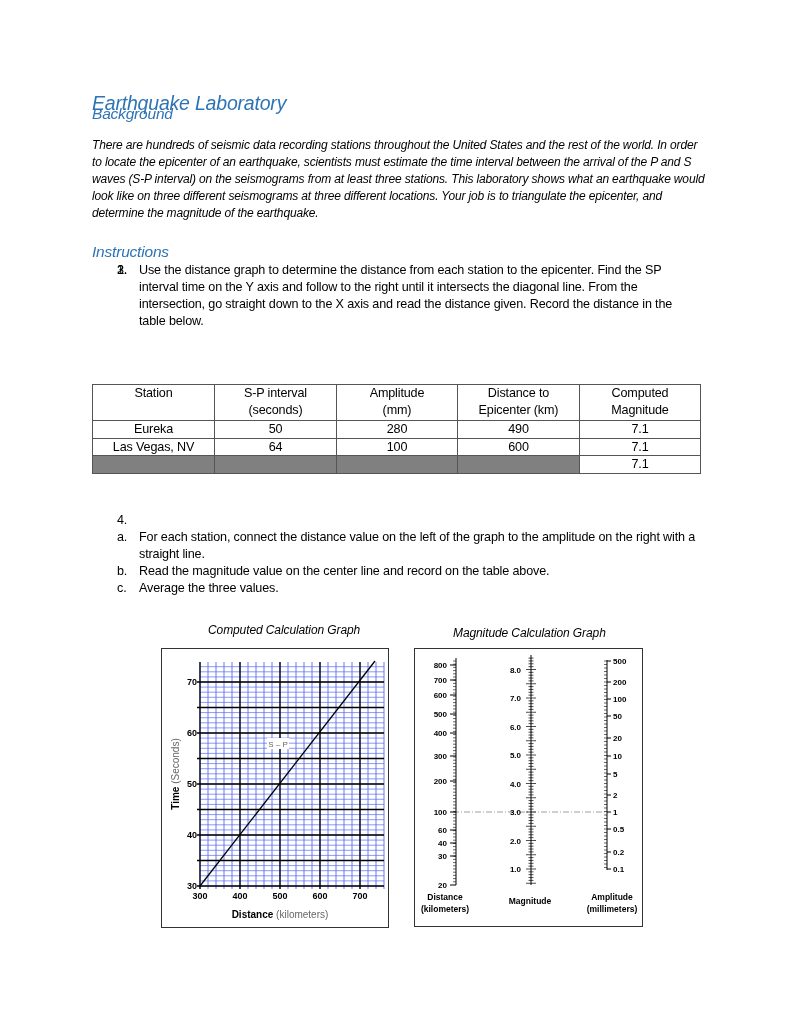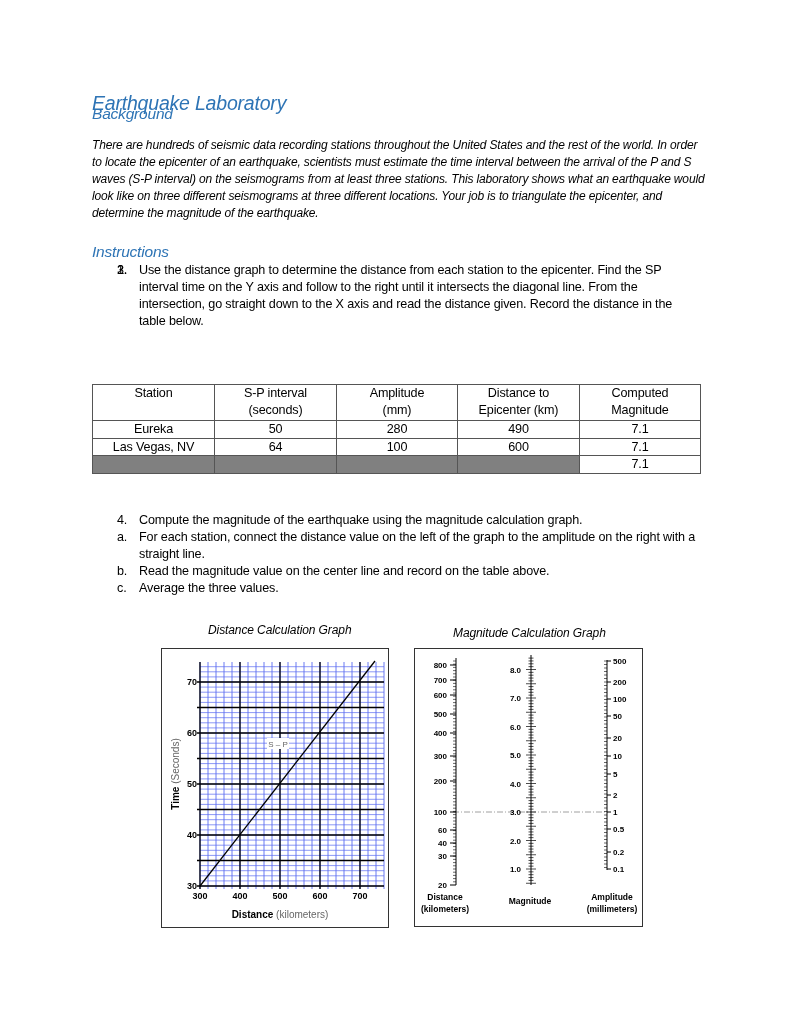--- a/index.html
+++ b/index.html
@@ -78,29 +78,29 @@
     <td class="grey"></td>
     <td class="grey"></td>
     <td class="grey"></td>
     <td class="grey"></td>
     <td>7.1</td>
   </tr>
 </tbody>
   </table>
 
 <ol class="steps" style="top:512px;">
-  <li><span class="num">4.</span><span>Compute the magnitude of the earthquake using the magnitude calculation graph.</span></li>
+  <li><span class="num">4.</span></li>
 </ol>
 <ol class="steps substeps" style="top:529px;">
   <li><span class="num">a.</span><span>For each station, connect the distance value on the left of the graph to the amplitude on the right with a straight line.</span></li>
   <li><span class="num">b.</span><span>Read the magnitude value on the center line and record on the table above.</span></li>
   <li><span class="num">c.</span><span>Average the three values.</span></li>
 </ol>
 
-<div class="abs gtitle" style="left:208px; top:623px;">Distance Calculation Graph</div>
+<div class="abs gtitle" style="left:208px; top:623px;">Computed Calculation Graph</div>
 <div class="abs gtitle" style="left:453px; top:626px;">Magnitude Calculation Graph</div>
 
 <div class="box" style="left:161px; top:648px; width:226px; height:278px;">
   <svg width="226" height="278" viewBox="161 648 226 278">
     <g id="dist-grid">
         <rect x="199" y="661" width="184" height="224" fill="#fff"></rect>
         <line x1="199" y1="661" x2="199" y2="888" stroke="#5a6cf0" stroke-width="0.9"></line>
         <line x1="207" y1="661" x2="207" y2="888" stroke="#5a6cf0" stroke-width="0.9"></line>
         <line x1="215" y1="661" x2="215" y2="888" stroke="#5a6cf0" stroke-width="0.9"></line>
         <line x1="223" y1="661" x2="223" y2="888" stroke="#5a6cf0" stroke-width="0.9"></line>

